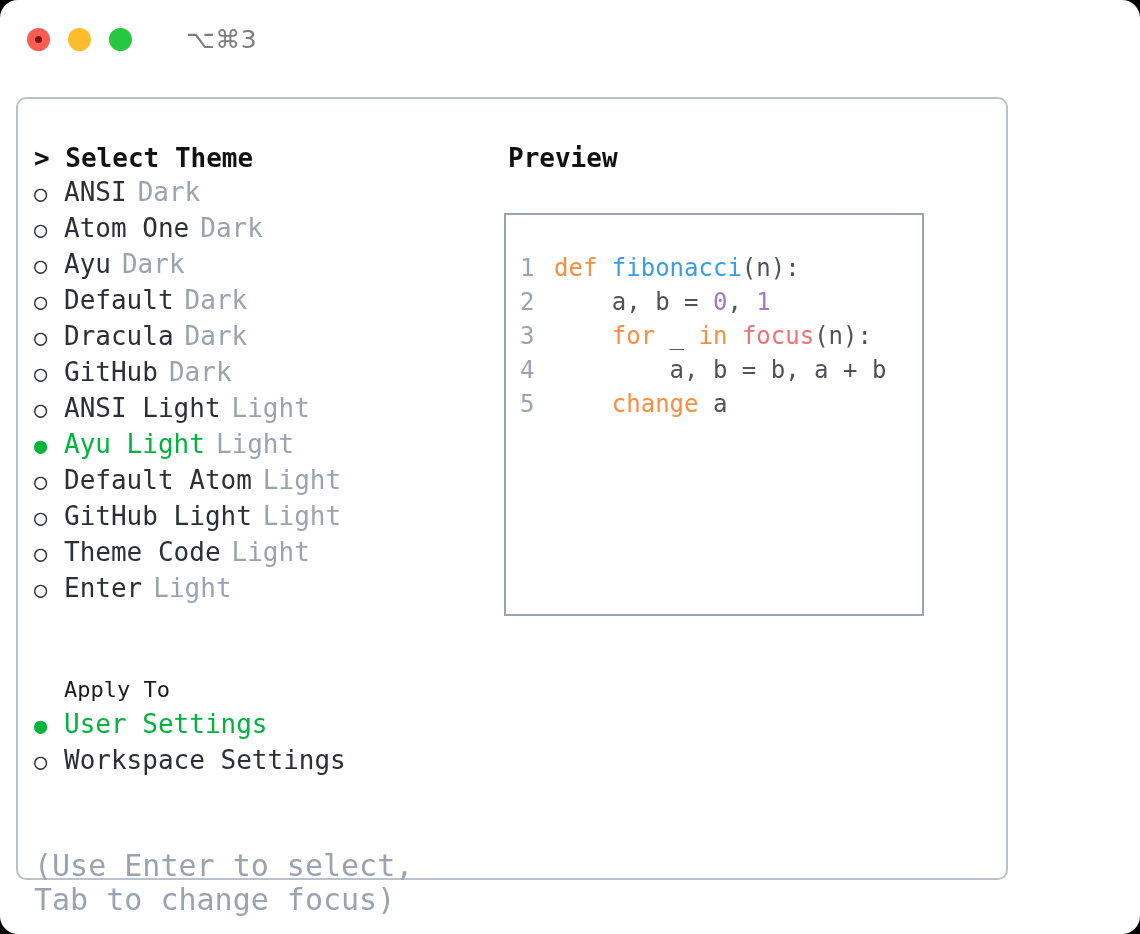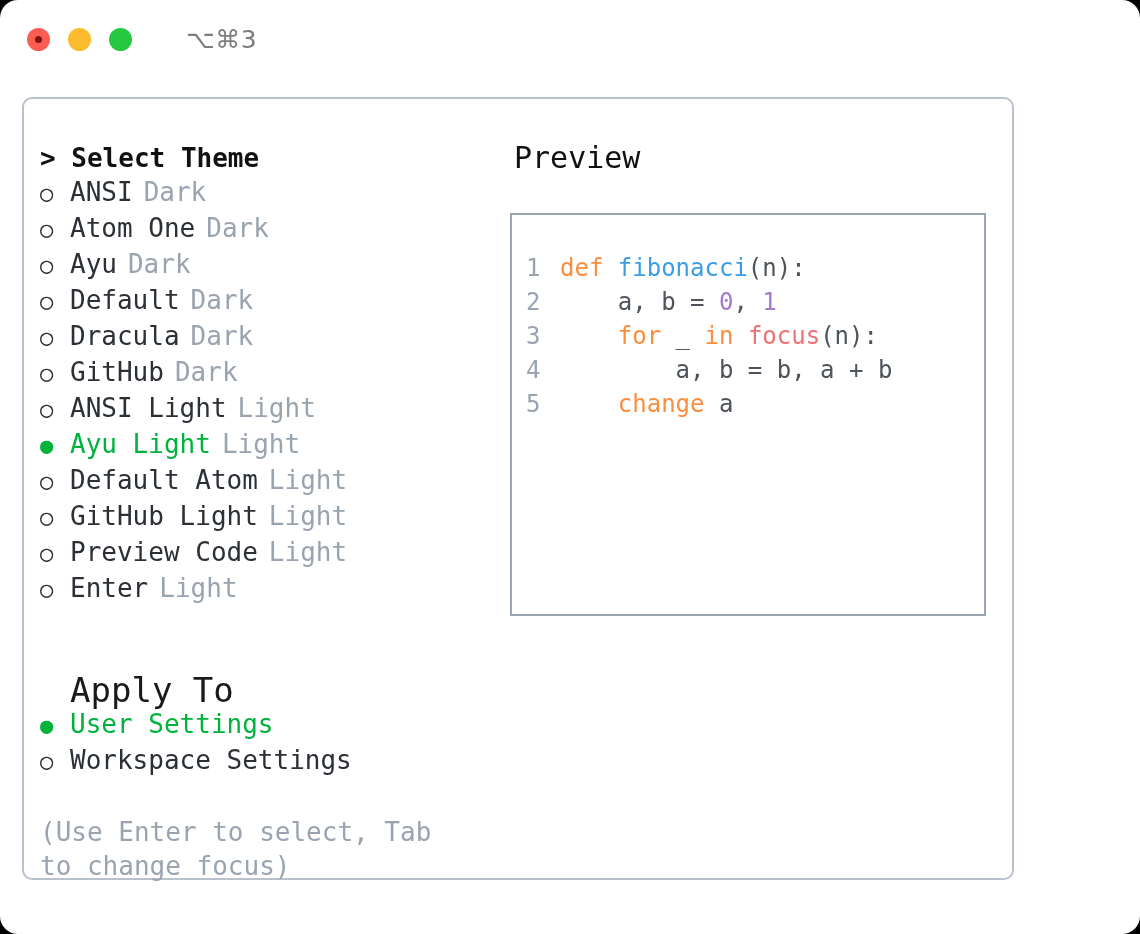--- a/index.html
+++ b/index.html
@@ -58,21 +58,21 @@
   .shortcut {
     margin-left: 54px;
     color: #7d7d7d;
     font-size: 25px;
     letter-spacing: 0.5px;
     font-family: "DejaVu Sans", "Liberation Sans", sans-serif;
   }
   
   .card {
     position: absolute;
-    left: 22px;
+    left: 16px;
     top: 97px;
     width: 992px;
     height: 783px;
     border: 2px solid #b9c2cc;
     border-radius: 10px;
     box-sizing: border-box;
   }
   .columns {
     display: flex;
     padding: 42px 0 0 16px;
@@ -83,21 +83,21 @@
   
   .section-title {
     font-size: 26px;
     font-weight: bold;
     color: #111111;
     letter-spacing: 0px;
     line-height: 34px;
     white-space: pre;
   }
   .apply-title {
-    font-size: 34px;
+    font-size: 22px;
     color: #1a1a1a;
     line-height: 34px;
     white-space: pre;
     padding-left: 30px;
   }
   .row {
     display: flex;
     align-items: baseline;
     font-size: 26px;
     line-height: 34px;
@@ -112,38 +112,39 @@
   }
   .row.selected .bullet { color: #00b33c; }
   .row.selected .label  { color: #00b33c; }
   .label { color: #2b2f36; }
   .tag {
     color: #9aa3b0;
     padding-left: 11px;
   }
   .apply-block { margin-top: 66px; }
   .hint {
-    margin-top: 36px;
-    font-size: 26px;
+    margin-top: 70px;
+    font-size: 30px;
     line-height: 34px;
     color: #9aa3b0;
     width: 400px;
   }
 
   
   .preview-title {
-    font-size: 30px;
+    font-size: 26px;
     color: #111111;
     line-height: 34px;
     white-space: pre;
     padding-left: 4px;
+    font-weight: bold;
   }
   .preview-box {
     margin-top: 38px;
-    width: 476px;
+    width: 420px;
     height: 403px;
     border: 2px solid #9aa5b1;
     box-sizing: border-box;
     padding: 36px 0 0 14px;
   }
   .code-line {
     font-size: 24px;
     line-height: 34px;
     white-space: pre;
     color: #4d5359;
@@ -185,21 +186,21 @@
             <div class="row"><span class="bullet">○</span><span class="label">ANSI</span><span class="tag">Dark</span></div>
             <div class="row"><span class="bullet">○</span><span class="label">Atom One</span><span class="tag">Dark</span></div>
             <div class="row"><span class="bullet">○</span><span class="label">Ayu</span><span class="tag">Dark</span></div>
             <div class="row"><span class="bullet">○</span><span class="label">Default</span><span class="tag">Dark</span></div>
             <div class="row"><span class="bullet">○</span><span class="label">Dracula</span><span class="tag">Dark</span></div>
             <div class="row"><span class="bullet">○</span><span class="label">GitHub</span><span class="tag">Dark</span></div>
             <div class="row"><span class="bullet">○</span><span class="label">ANSI Light</span><span class="tag">Light</span></div>
             <div class="row selected"><span class="bullet">●</span><span class="label">Ayu Light</span><span class="tag">Light</span></div>
             <div class="row"><span class="bullet">○</span><span class="label">Default Atom</span><span class="tag">Light</span></div>
             <div class="row"><span class="bullet">○</span><span class="label">GitHub Light</span><span class="tag">Light</span></div>
-            <div class="row"><span class="bullet">○</span><span class="label">Preview Code</span><span class="tag">Light</span></div>
+            <div class="row"><span class="bullet">○</span><span class="label">Theme Code</span><span class="tag">Light</span></div>
             <div class="row"><span class="bullet">○</span><span class="label">Enter</span><span class="tag">Light</span></div>
           </div>
 
         <div class="apply-block">
           <div class="apply-title">Apply To</div>
           <div id="apply-list">
               <div class="row selected"><span class="bullet">●</span><span class="label">User Settings</span></div>
               <div class="row"><span class="bullet">○</span><span class="label">Workspace Settings</span></div>
             </div>
         </div>

